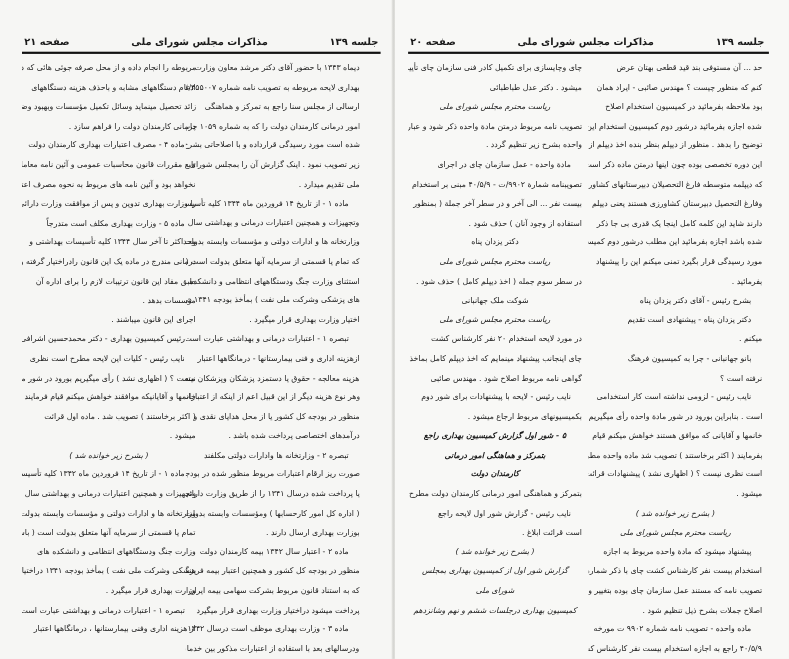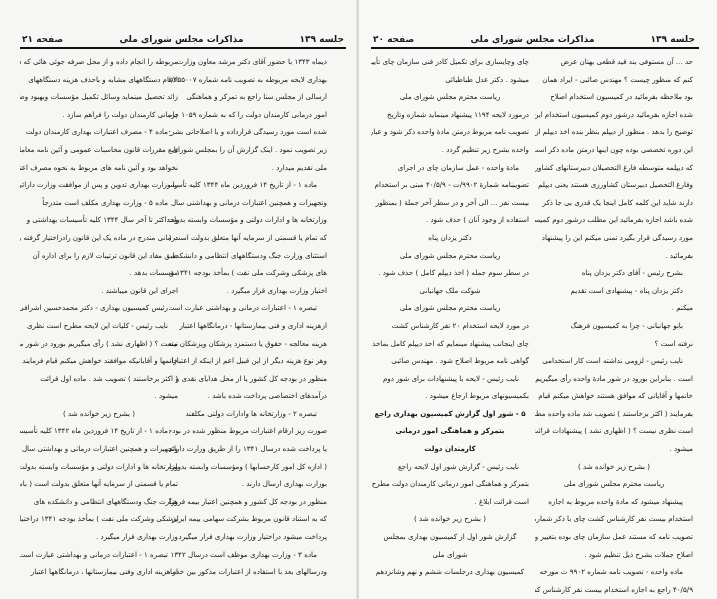--- a/index.html
+++ b/index.html
@@ -34,21 +34,21 @@
   .page.right .rule { left:12px; width:328px; }
   .col {
     position:absolute; top:53px; width:158px; direction:rtl;
     font-size:7.1px; line-height:17.6px; text-align:justify;
   }
   .page.left .col.c-right { left:169px; }
   .page.left .col.c-left { left:20px; }
   .page.right .col.c-right { left:176px; }
   .page.right .col.c-left { left:12px; }
   .ln { white-space:nowrap; overflow:hidden; height:17.6px; }
-  .ln.center { text-align:center; }
+  .ln.center { text-align:center;font-style:italic; }
   .ln.bold { font-weight:bold; }
   .ln.indent { padding-right:10px; }
   .ln.left { text-align:center; }
 </style>
 </head>
 <body>
 
 <div class="spread">
 
   <div class="page left">
@@ -77,20 +77,21 @@
         <div class="ln">ازهزینه اداری و فنی بیمارستانها - درمانگاهها اعتبار</div>
         <div class="ln">هزینه معالجه - حقوق یا دستمزد پزشکان وپزشکان متعهد</div>
         <div class="ln">وهر نوع هزینه دیگر از این قبیل اعم از اینکه از اعتبارات</div>
         <div class="ln">منظور در بودجه کل کشور یا از محل هدایای نقدی و</div>
         <div class="ln">درآمدهای اختصاصی پرداخت شده باشد .</div>
         <div class="ln indent">تبصره ۲ - وزارتخانه ها وادارات دولتی مکلفند</div>
         <div class="ln">صورت ریز ارقام اعتبارات مربوط منظور شده در بودجه</div>
         <div class="ln">یا پرداخت شده درسال ۱۳۴۱ را از طریق وزارت دارائی</div>
         <div class="ln">( اداره کل امور کارحسابها ) ومؤسسات وابسته بدولت مستقیماً</div>
         <div class="ln">بوزارت بهداری ارسال دارند .</div>
+        <div class="ln indent">ماده ۲ - اعتبار سال ۱۳۴۲ بیمه کارمندان دولت</div>
         <div class="ln">منظور در بودجه کل کشور و همچنین اعتبار بیمه فرهنگیان</div>
         <div class="ln">که به استناد قانون مربوط بشرکت سهامی بیمه ایران</div>
         <div class="ln">پرداخت میشود دراختیار وزارت بهداری قرار میگیرد</div>
         <div class="ln indent">ماده ۳ - وزارت بهداری موظف است درسال ۱۳۴۲</div>
         <div class="ln">ودرسالهای بعد با استفاده از اعتبارات مذکور بین خدمات</div>
       </div>
     <div class="col c-left">
         <div class="ln">مربوطه را انجام داده و از محل صرفه جوئی هائی که در اثر</div>
         <div class="ln">ادغام دستگاههای مشابه و باحذف هزینه دستگاههای</div>
         <div class="ln">زائد تحصیل مینماید وسائل تکمیل مؤسسات وبهبود وضع</div>
@@ -163,42 +164,41 @@
         <div class="ln">استخدام بیست نفر کارشناس کشت چای با ذکر شماره</div>
         <div class="ln">تصویب نامه که مستند عمل سازمان چای بوده بتغییر و</div>
         <div class="ln">اصلاح جملات بشرح ذیل تنظیم شود .</div>
         <div class="ln indent">ماده واحده - تصویب نامه شماره ۹۹۰۲ ت مورخه</div>
         <div class="ln">۴۰/۵/۹ راجع به اجازه استخدام بیست نفر کارشناس کشت</div>
       </div>
     <div class="col c-left">
         <div class="ln">چای وچایسازی برای تکمیل کادر فنی سازمان چای تأیید</div>
         <div class="ln">میشود .                    دکتر عدل طباطبائی</div>
         <div class="ln center">ریاست محترم مجلس شورای ملی</div>
-        <div class="ln">درمورد لایحه ۱۱۹۴ پیشنهاد مینماید شماره وتاریخ</div>
         <div class="ln">تصویب نامه مربوط درمتن مادة واحده ذکر شود و عبارة</div>
         <div class="ln">واحده بشرح زیر تنظیم گردد .</div>
         <div class="ln indent">مادة واحده - عمل سازمان چای در اجرای</div>
         <div class="ln">تصویبنامه شمارة ۹۹۰۲/ت - ۴۰/۵/۹ مبنی بر استخدام</div>
         <div class="ln">بیست نفر ... الی آخر و در سطر آخر جملة ( بمنظور</div>
         <div class="ln">استفاده از وجود آنان ) حذف شود .</div>
         <div class="ln left">دکتر یزدان پناه</div>
         <div class="ln center">ریاست محترم مجلس شورای ملی</div>
         <div class="ln">در سطر سوم جمله ( اخذ دیپلم کامل ) حذف شود .</div>
         <div class="ln left">شوکت ملک جهانبانی</div>
         <div class="ln center">ریاست محترم مجلس شورای ملی</div>
         <div class="ln">در مورد لایحه استخدام ۲۰ نفر کارشناس کشت</div>
         <div class="ln">چای اینجانب پیشنهاد مینمایم که اخذ دیپلم کامل بماخذ</div>
         <div class="ln">گواهی نامه مربوط اصلاح شود .          مهندس صائبی</div>
         <div class="ln indent">نایب رئیس - لایحه با پیشنهادات برای شور دوم</div>
         <div class="ln">بکمیسیونهای مربوط ارجاع میشود .</div>
         <div class="ln center bold">۵ - شور اول گزارش کمیسیون بهداری راجع</div>
         <div class="ln center bold">بتمرکز و هماهنگی امور درمانی</div>
         <div class="ln center bold">کارمندان دولت</div>
+        <div class="ln">بتمرکز و هماهنگی امور درمانی کارمندان دولت مطرح</div>
         <div class="ln indent">نایب رئیس - گزارش شور اول لایحه راجع</div>
-        <div class="ln">بتمرکز و هماهنگی امور درمانی کارمندان دولت مطرح</div>
         <div class="ln">است قرائت ابلاغ .</div>
         <div class="ln center">( بشرح زیر خوانده شد )</div>
         <div class="ln center">گزارش شور اول از کمیسیون بهداری بمجلس</div>
         <div class="ln center">شورای ملی</div>
         <div class="ln center">کمیسیون بهداری درجلسات ششم و نهم وشانزدهم</div>
       </div>
   </div>
 
 </div>
 

